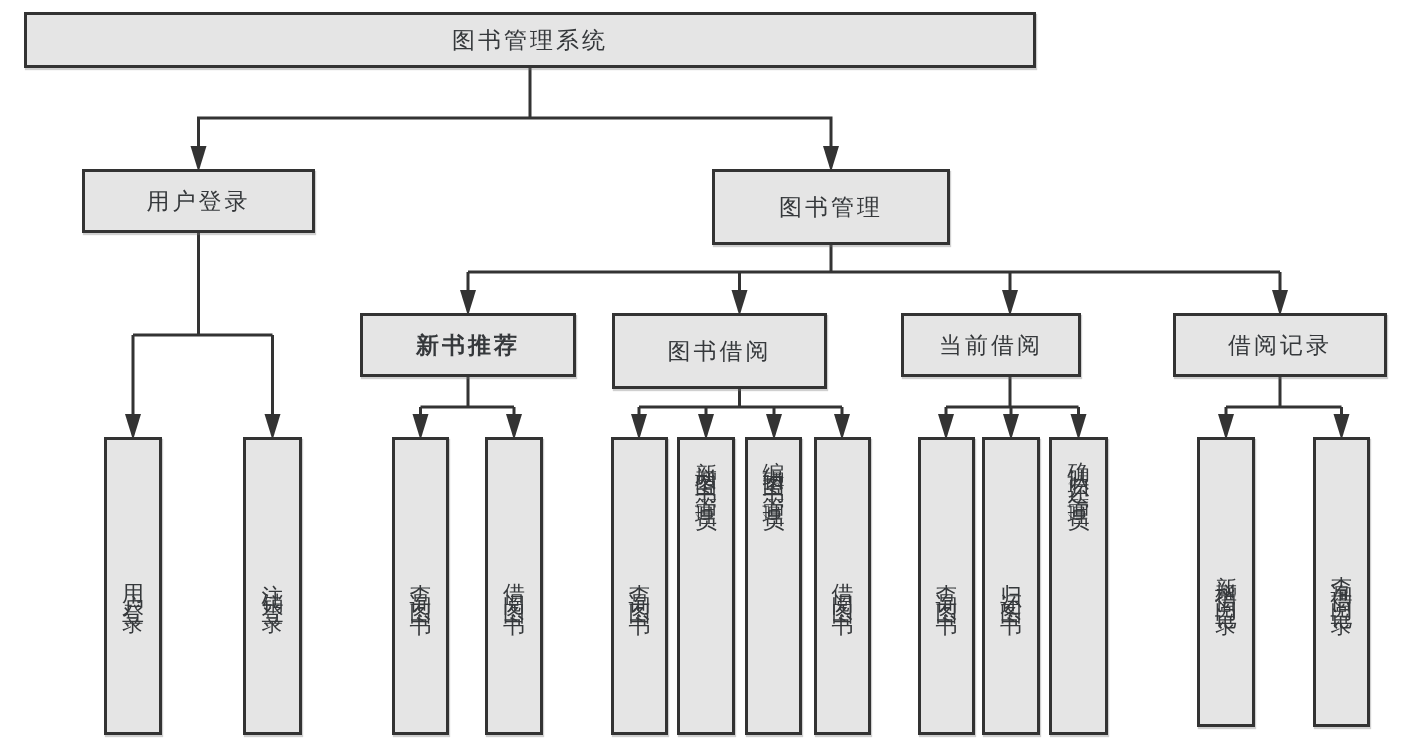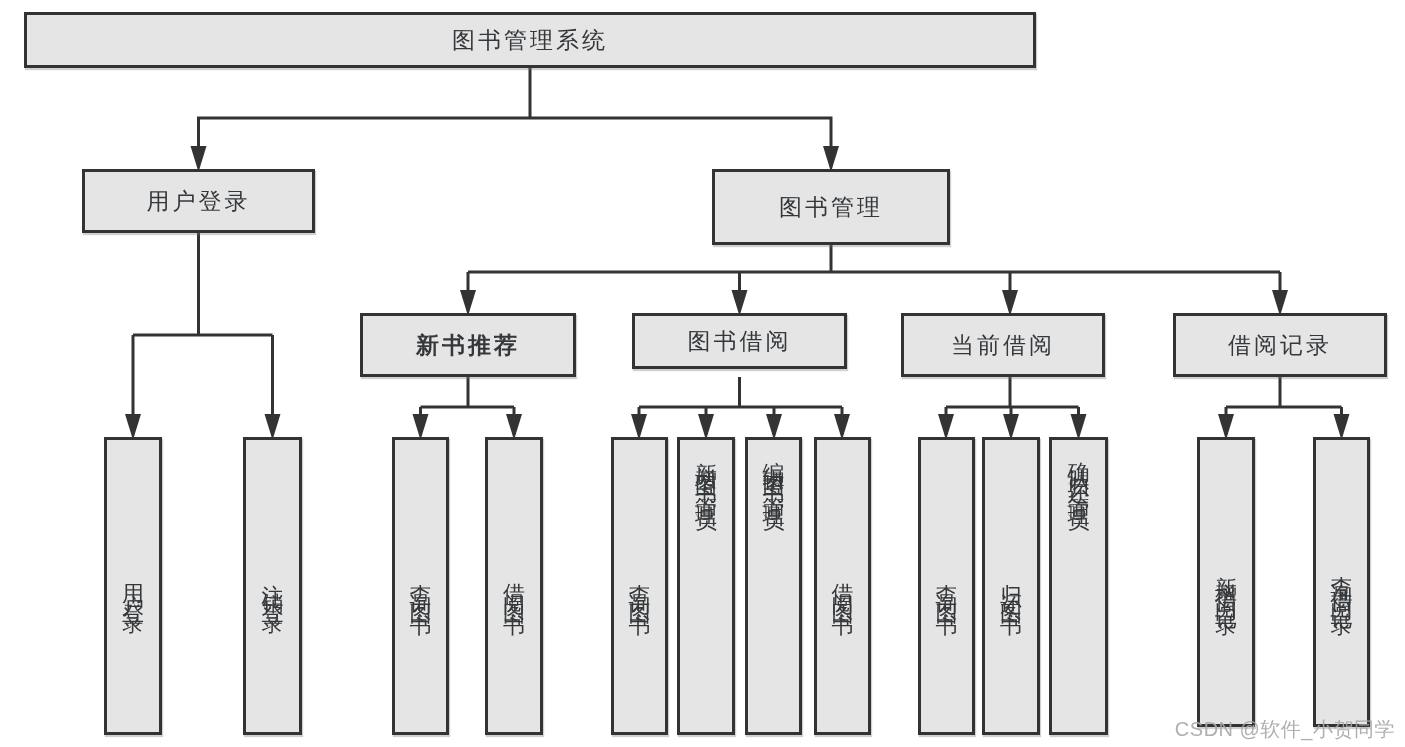--- a/index.html
+++ b/index.html
@@ -129,24 +129,24 @@
   <div class="box" style="left:82px; top:169px; width:233px; height:64px;">
     <span class="hlabel">用户登录</span>
   </div>
   <div class="box" style="left:712px; top:169px; width:238px; height:76px;">
     <span class="hlabel">图书管理</span>
   </div>
 
   <div class="box" style="left:360px; top:313px; width:216px; height:64px;font-weight:bold;">
     <span class="hlabel">新书推荐</span>
   </div>
-  <div class="box" style="left:632px; top:313px; width:215px; height:56px;">
+  <div class="box" style="left:612px; top:313px; width:215px; height:76px;">
     <span class="hlabel">图书借阅</span>
   </div>
-  <div class="box" style="left:901px; top:313px; width:204px; height:64px;">
+  <div class="box" style="left:901px; top:313px; width:180px; height:64px;">
     <span class="hlabel">当前借阅</span>
   </div>
   <div class="box" style="left:1173px; top:313px; width:214px; height:64px;">
     <span class="hlabel">借阅记录</span>
   </div>
 
   <div class="box" style="left:104px; top:437px; width:58px; height:298px;">
     <span class="vtext ls10">用户登录</span>
   </div>
   <div class="box" style="left:243px; top:437px; width:59px; height:298px;">
@@ -183,15 +183,14 @@
     <span class="vtext ls7">确认归还（管理员）</span>
   </div>
 
   <div class="box" style="left:1197px; top:437px; width:58px; height:290px;">
     <span class="vtext ls8">新增借阅记录</span>
   </div>
   <div class="box" style="left:1313px; top:437px; width:57px; height:290px;">
     <span class="vtext ls8">查询借阅记录</span>
   </div>
 
-  <div class="watermark">CSDN @软件_小贺同学</div>
 
 </div>
 
 </body></html>

